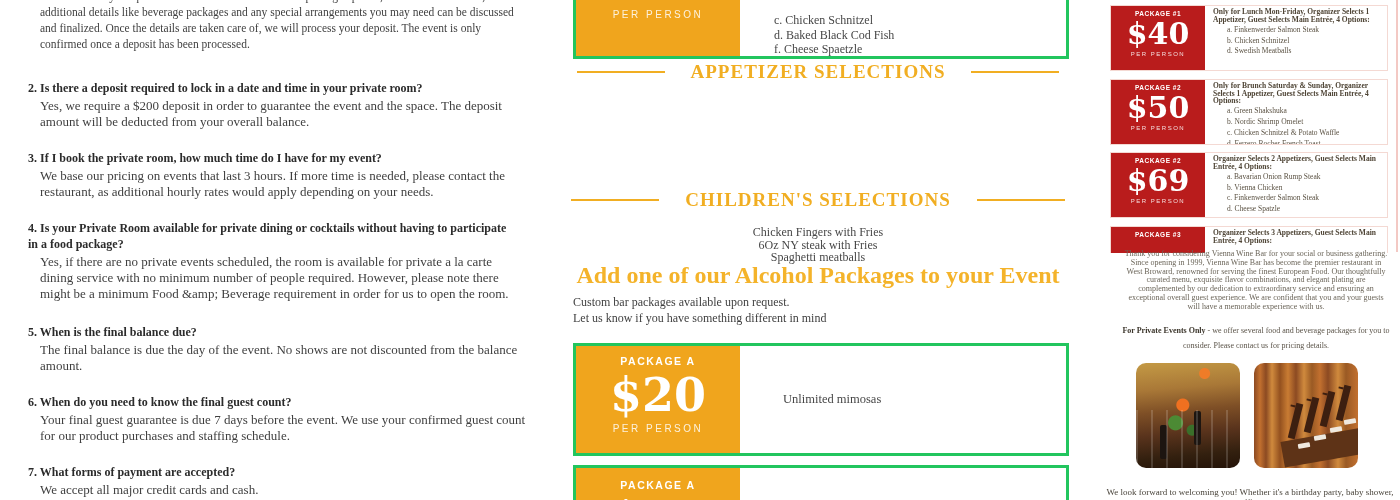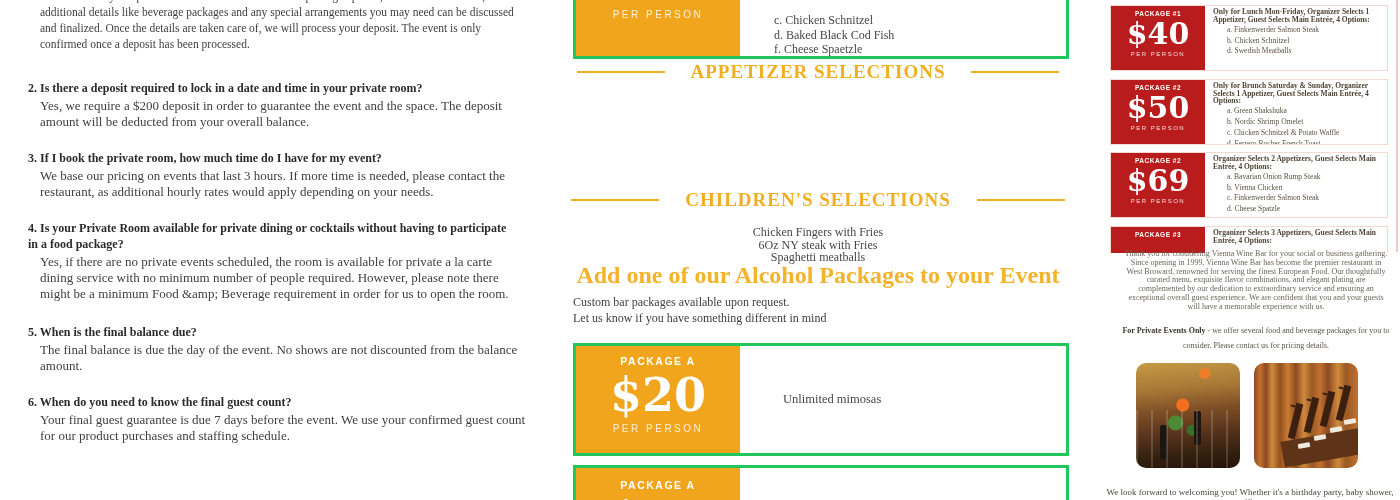--- a/index.html
+++ b/index.html
@@ -113,20 +113,24 @@
   <div class="faq-item" style="top:324px">
     <div class="faq-q">5. When is the final balance due?</div>
     <div class="faq-a">The final balance is due the day of the event. No shows are not discounted from the balance amount.</div>
   </div>
 
   <div class="faq-item" style="top:394px">
     <div class="faq-q">6. When do you need to know the final guest count?</div>
     <div class="faq-a">Your final guest guarantee is due 7 days before the event. We use your confirmed guest count for our product purchases and staffing schedule.</div>
   </div>
 
+  <div class="faq-item" style="top:464px">
+    <div class="faq-q">7. What forms of payment are accepted?</div>
+    <div class="faq-a">We accept all major credit cards and cash.</div>
+  </div>
 
   <div class="mcard topcard">
     <div class="mgold">
       <div class="mgold-per">PER PERSON</div>
     </div>
     <div class="mcard-body">
       <div>c. Chicken Schnitzel</div>
       <div>d. Baked Black Cod Fish</div>
       <div>f. Cheese Spaetzle</div>
     </div>

